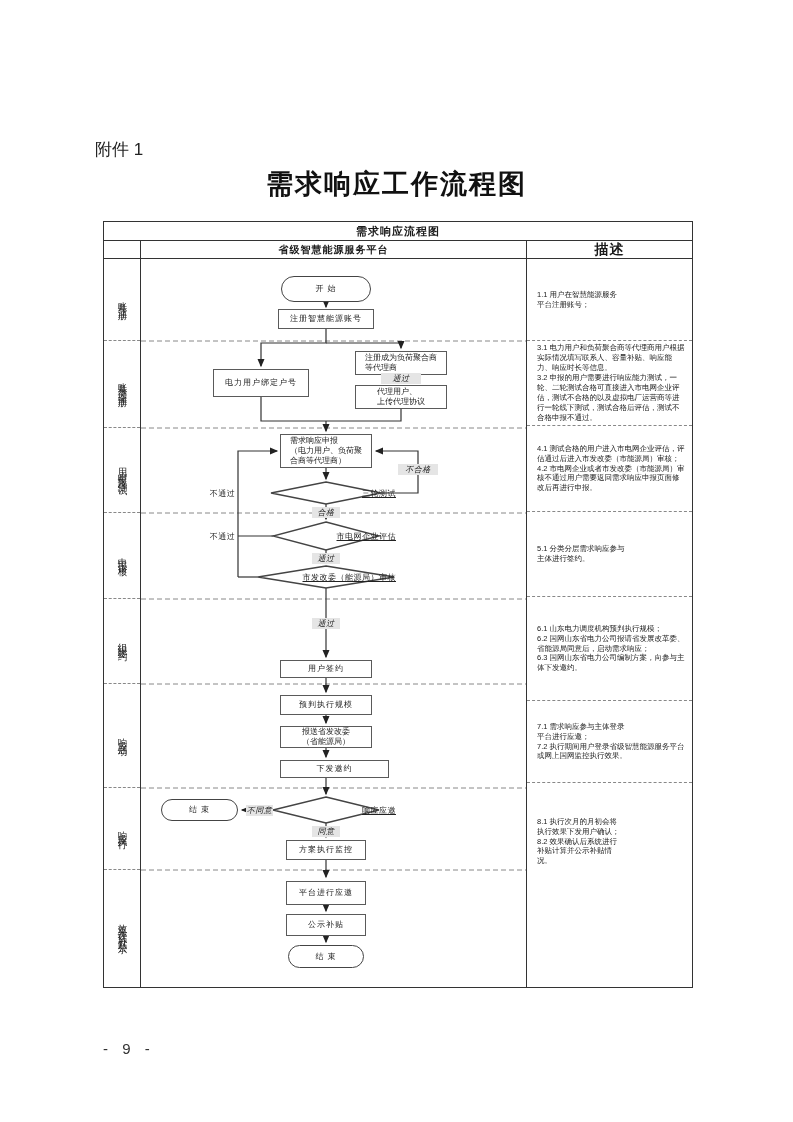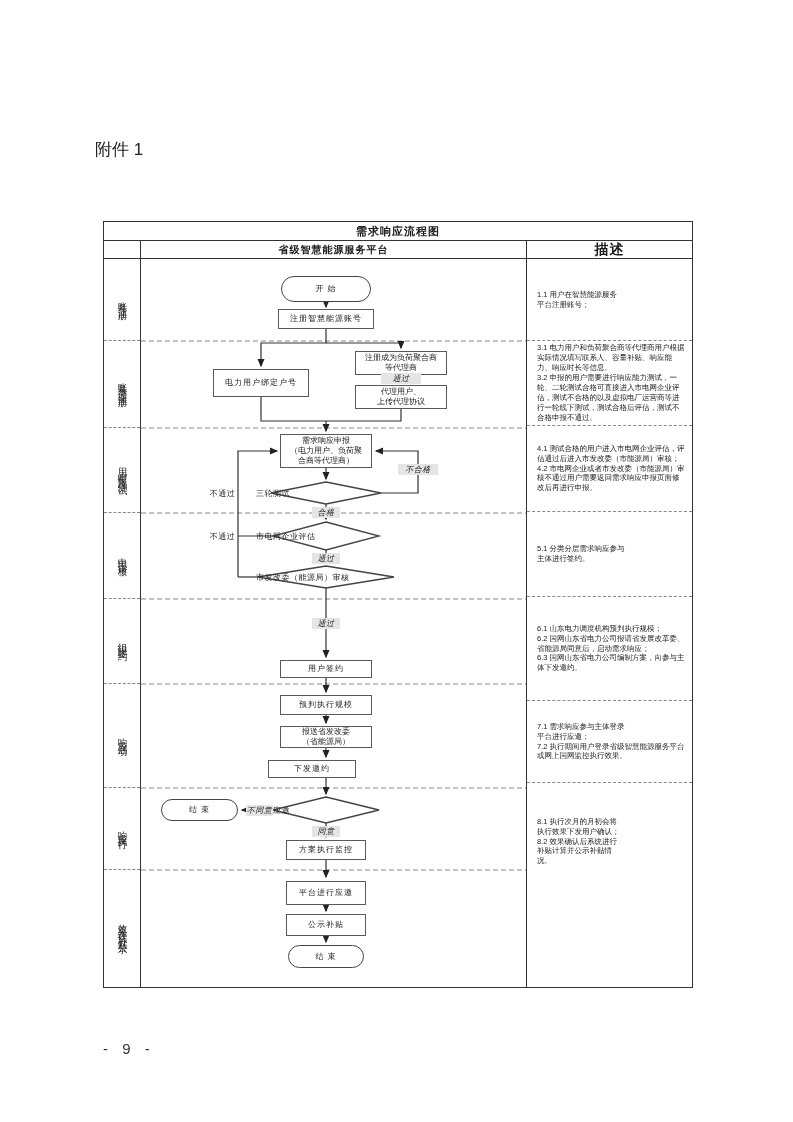--- a/index.html
+++ b/index.html
@@ -24,40 +24,41 @@
 
   .body-row { display:flex; height:728px; }
   .lane-col { width:37px; border-right:1px solid #333; display:flex; flex-direction:column; }
   .lane-cell { display:flex; align-items:center; justify-content:center; border-bottom:1px dashed #888; }
   .lane-cell:last-child { border-bottom:none; }
   .lane-cell span { writing-mode:vertical-rl; letter-spacing:3px; font-size:9.5px; color:#222; }
 
   .flow-col { width:386px; border-right:1px solid #333; position:relative; overflow:hidden; }
   .flow-svg { position:absolute; left:0; top:0; }
 
-  .node { position:absolute; display:flex; align-items:center; justify-content:center; text-align:center;
+  .node { position:absolute; display:flex; align-items:center; justify-content:center; text-align:left;
     font-size:8px; line-height:1.25; white-space:pre-line; background:#fff; color:#222; letter-spacing:1px; z-index:2; }
   .rect { border:1.6px solid #5a5a5a; }
   .oval { border:1.3px solid #444; border-radius:14px; }
-  .dlabel { position:absolute; width:140px; margin-left:-70px; text-align:left; font-size:8px;
-    color:#222; z-index:2; letter-spacing:0.5px; }
+  .dlabel { position:absolute; width:140px; margin-left:-70px; text-align:right; font-size:8px;
+    color:#222; z-index:2; letter-spacing:0.5px;text-decoration:underline; }
   .elabel { position:absolute; text-align:center; font-size:8px; color:#222; z-index:3; letter-spacing:0.5px; }
   .wbg { background:#e5e5e5;font-style:italic; }
 
   .desc-col { width:165px; display:flex; flex-direction:column; }
   .desc-cell { border-bottom:1px dashed #888; padding:3px 7px 3px 10px; font-size:7.5px; line-height:1.32;
     color:#222; white-space:pre-line; display:flex; flex-direction:column; justify-content:center; overflow:hidden; }
   .desc-cell:last-child { border-bottom:none; }
 </style>
 </head>
 <body>
 
 <div class="page">
 
   <div class="attachment">附件 1</div>
+  <div class="doc-title">需求响应工作流程图</div>
 
   <div class="chart-table">
     <div class="chart-title-row">需求响应流程图</div>
 
     <div class="col-header-row">
       <div class="c1"></div>
       <div class="c2">省级智慧能源服务平台</div>
       <div class="c3">描述</div>
     </div>
 
@@ -150,21 +151,21 @@
 等代理商</div>
         <div class="node rect" style="left:214px;top:126px;width:92px;height:24px;letter-spacing:0">代理用户、
 上传代理协议</div>
         <div class="node rect" style="left:139px;top:175px;width:92px;height:34px;letter-spacing:0">需求响应申报
 （电力用户、负荷聚
 合商等代理商）</div>
         <div class="node rect" style="left:139px;top:401px;width:92px;height:18px">用户签约</div>
         <div class="node rect" style="left:139px;top:436px;width:92px;height:20px">预判执行规模</div>
         <div class="node rect" style="left:139px;top:467px;width:92px;height:22px;letter-spacing:0">报送省发改委
 （省能源局）</div>
-        <div class="node rect" style="left:127px;top:501px;width:88px;height:18px">下发邀约</div>
+        <div class="node rect" style="left:139px;top:501px;width:109px;height:18px">下发邀约</div>
         <div class="node oval" style="left:20px;top:540px;width:77px;height:22px">结 束</div>
         <div class="node rect" style="left:145px;top:581px;width:80px;height:20px">方案执行监控</div>
         <div class="node rect" style="left:145px;top:622px;width:80px;height:24px">平台进行应邀</div>
         <div class="node rect" style="left:145px;top:655px;width:80px;height:22px">公示补贴</div>
         <div class="node oval" style="left:147px;top:686px;width:76px;height:23px">结 束</div>
 
         <div class="dlabel" style="left:185px;top:229px">三轮测试</div>
         <div class="dlabel" style="left:185px;top:272px">市电网企业评估</div>
         <div class="dlabel" style="left:185px;top:313px">市发改委（能源局）审核</div>
         <div class="dlabel" style="left:185px;top:546px">响应应邀</div>

